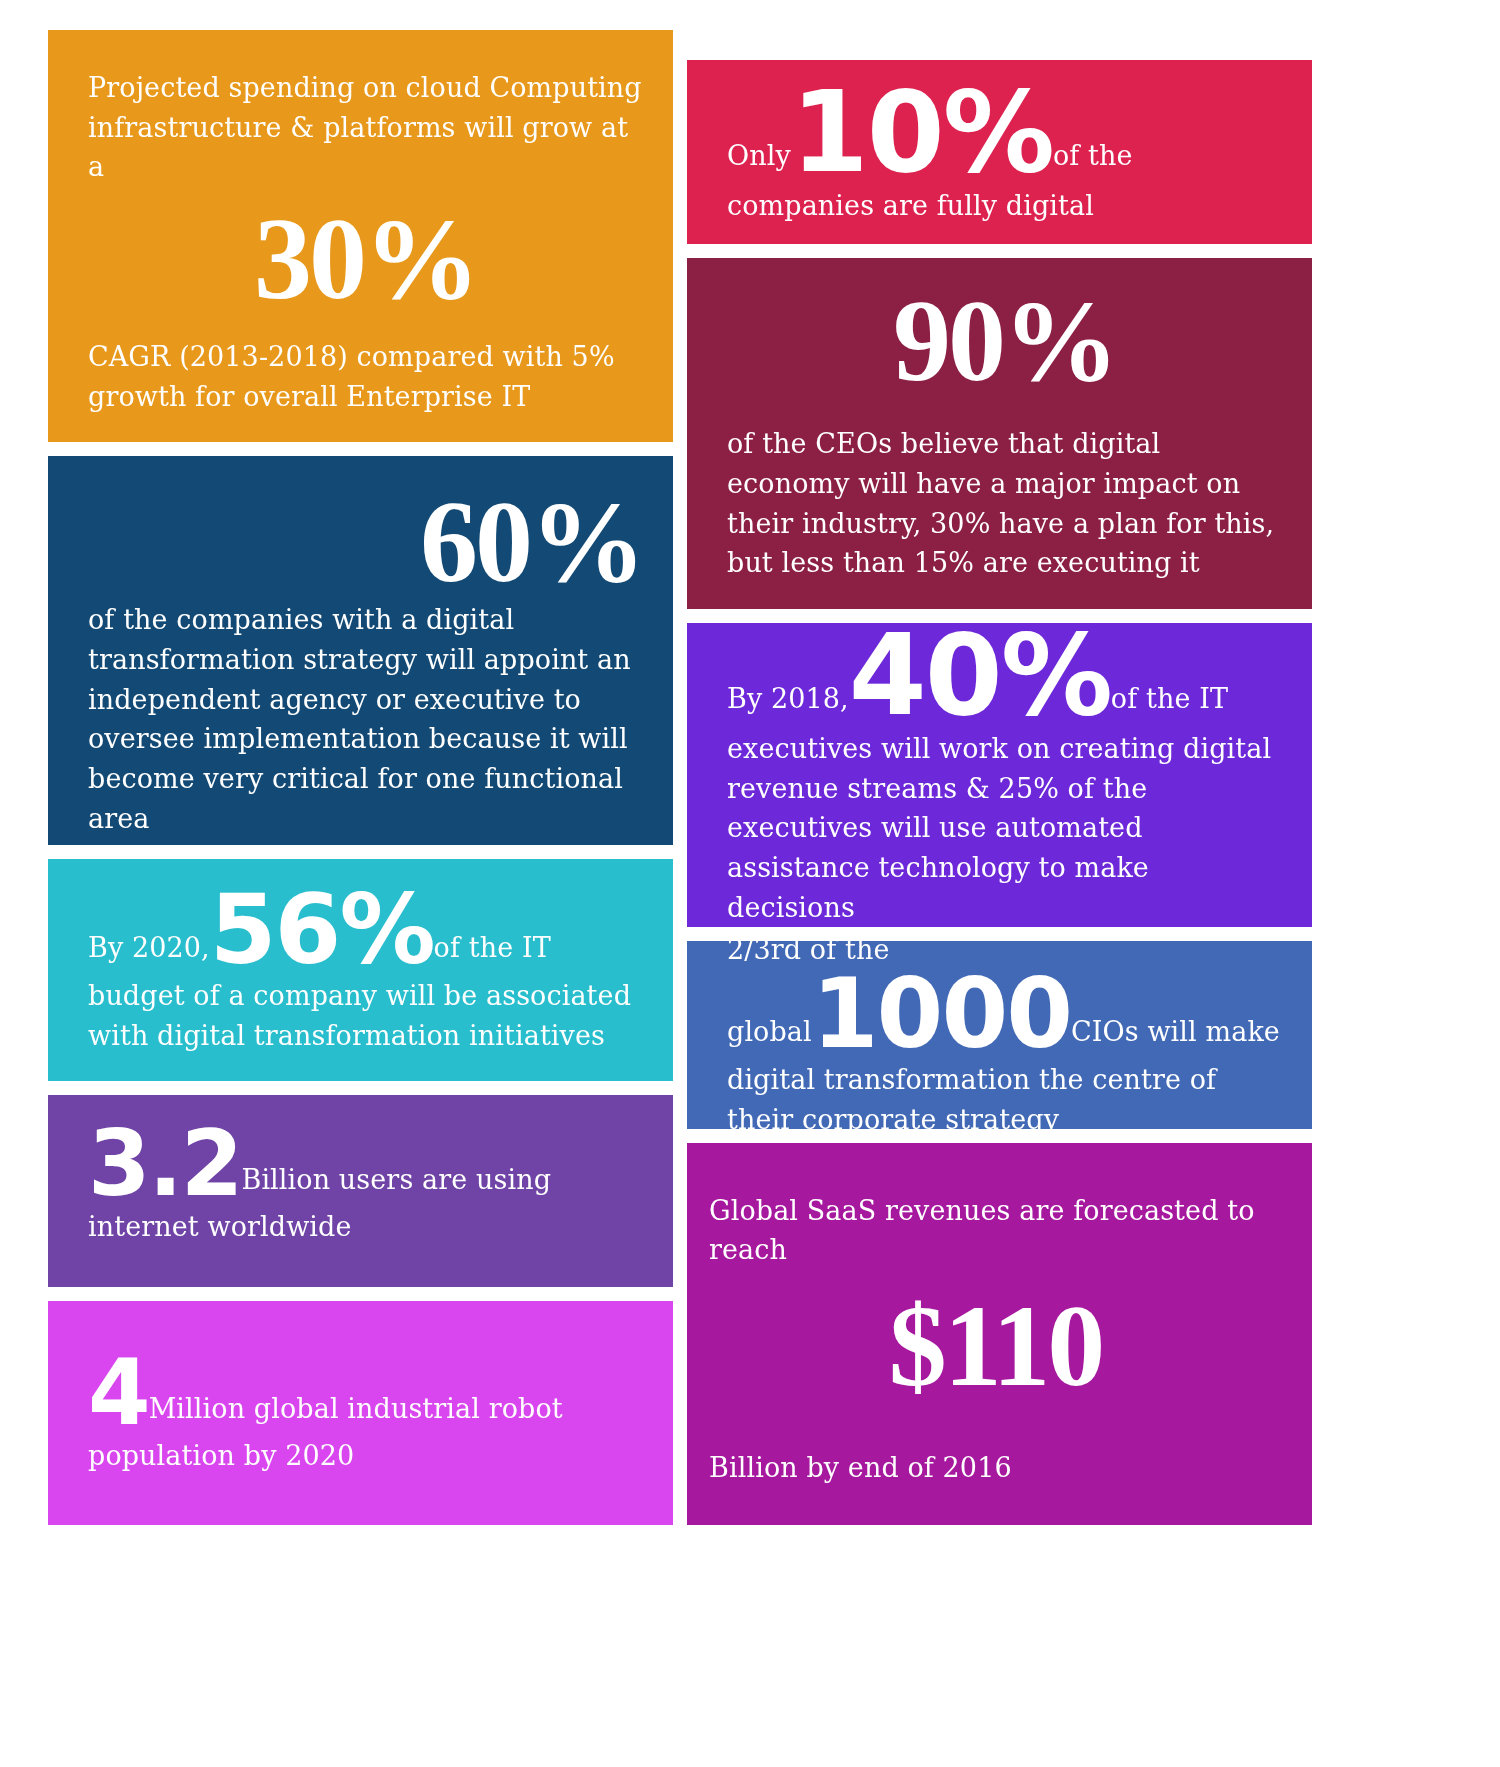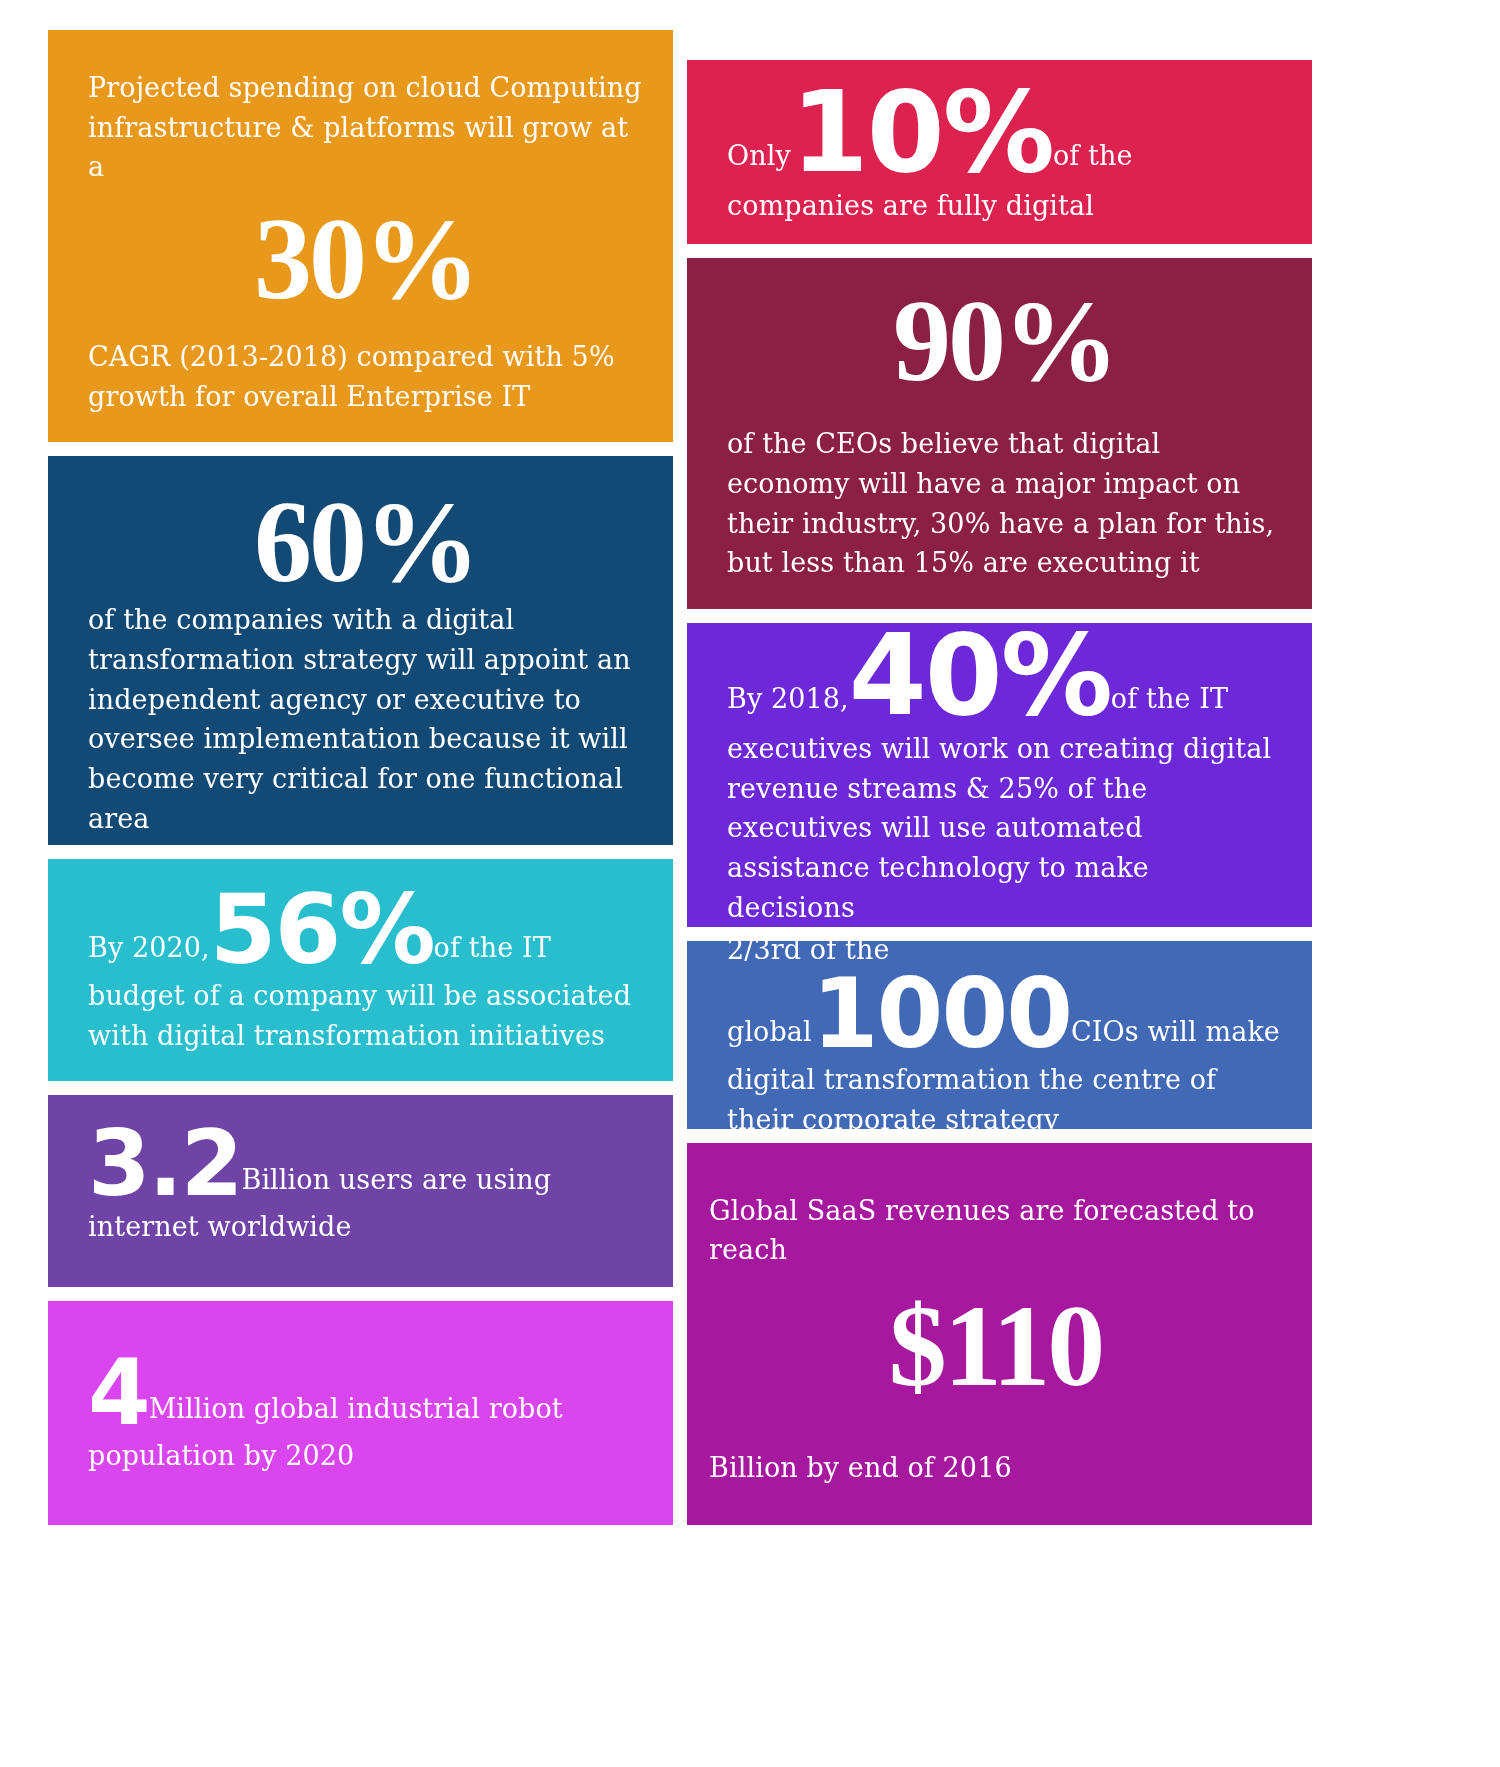--- a/index.html
+++ b/index.html
@@ -63,21 +63,21 @@
     line-height: 1;
     letter-spacing: -3px;
   }
 
   .gap-sm { height: 34px; }
   .gap-xs { height: 18px; }
   .gap-md { height: 46px; }
 
   
   .c-cloud   { height: 424px; justify-content: flex-start; padding-top: 38px; }
-  .c-sixty   { height: 400px; justify-content: flex-start; padding-top: 28px; }
+  .c-sixty   { height: 400px; justify-content: flex-start; padding-top: 28px; align-items: flex-end; }
   .c-fifty6  { height: 228px; }
   .c-three2  { height: 196px; justify-content: flex-start; }
   .c-four    { height: 230px; justify-content: center; }
 
   .c-ten     { height: 192px; justify-content: center; margin-top: 30px; }
   .c-ninety  { height: 368px; justify-content: flex-end; padding-top: 25px;}
   .c-forty   { height: 318px; justify-content: center; }
   .c-thou    { height: 196px; justify-content: center; }
   .c-saas    { height: 400px; justify-content: flex-start; padding-top: 48px; padding-left: 22px; }
   .c-saas .tail { margin-top: 44px; }

